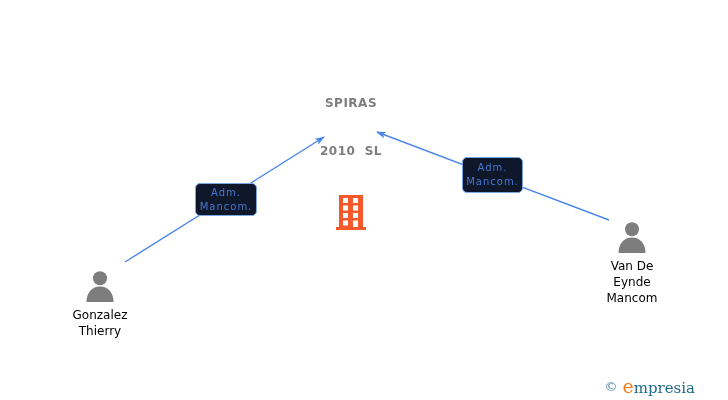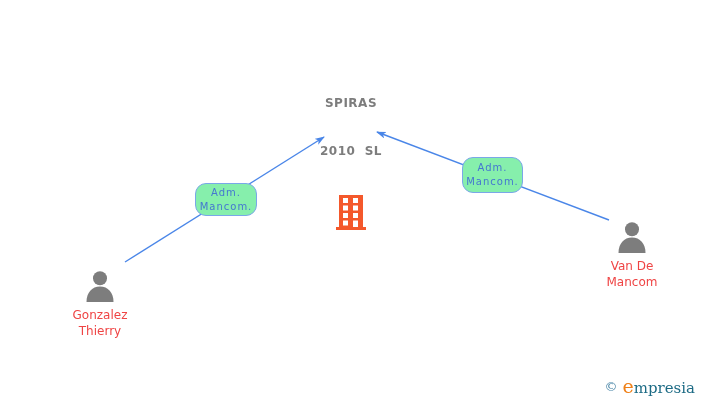--- a/index.html
+++ b/index.html
@@ -33,23 +33,23 @@
     white-space: pre;
   }
   .company-icon {
     display: block;
     margin: 3px auto 0 auto;
     width: 30px; height: 36px;
   }
   
   .edge-label {
     position: absolute;
-    background: #86efac;
+    background: #0f172a;
     border: 1.5px solid #7aa7e8;
-    border-radius: 11px;
+    border-radius: 5px;
     color: #4577d0;
     font-size: 10px;
     line-height: 14px;
     letter-spacing: 1px;
     text-align: center;
     display: flex;
     flex-direction: column;
     justify-content: center;
     box-sizing: border-box;
   }
@@ -59,21 +59,21 @@
   .person {
     position: absolute;
     width: 100px;
     text-align: center;
     cursor: pointer;
   }
   .person.left  { left: 50px;  top: 271px; }
   .person.right { left: 582px; top: 222px; }
   .person-icon { display: block; margin: 0 auto 5px auto; width: 30px; height: 31px; }
   .person-name {
-    color: #ef4444;
+    color: #000000;
     font-size: 12px;
     line-height: 16px;
   }
   
   .brand {
     position: absolute;
     right: 3px; bottom: 3px;
     display: flex;
     align-items: center;
     cursor: pointer;
@@ -148,20 +148,21 @@
     </div>
   </div>
 
   <div class="person right">
     <svg class="person-icon" viewBox="0 0 30 31">
       <circle cx="15" cy="7.2" r="7" fill="#7d7d7d"></circle>
       <path d="M15,15.5 C7,15.5 1.5,21.5 1.5,31 L28.5,31 C28.5,21.5 23,15.5 15,15.5 Z" fill="#7d7d7d"></path>
     </svg>
     <div class="person-name">
       <div>Van De</div>
+      <div>Eynde</div>
       <div>Mancom</div>
     </div>
   </div>
 
   <div class="brand">
     <span class="copy">©</span>
     <span class="word"><span class="initial">e</span><span>mpresia</span></span>
   </div>
 
 </div>

